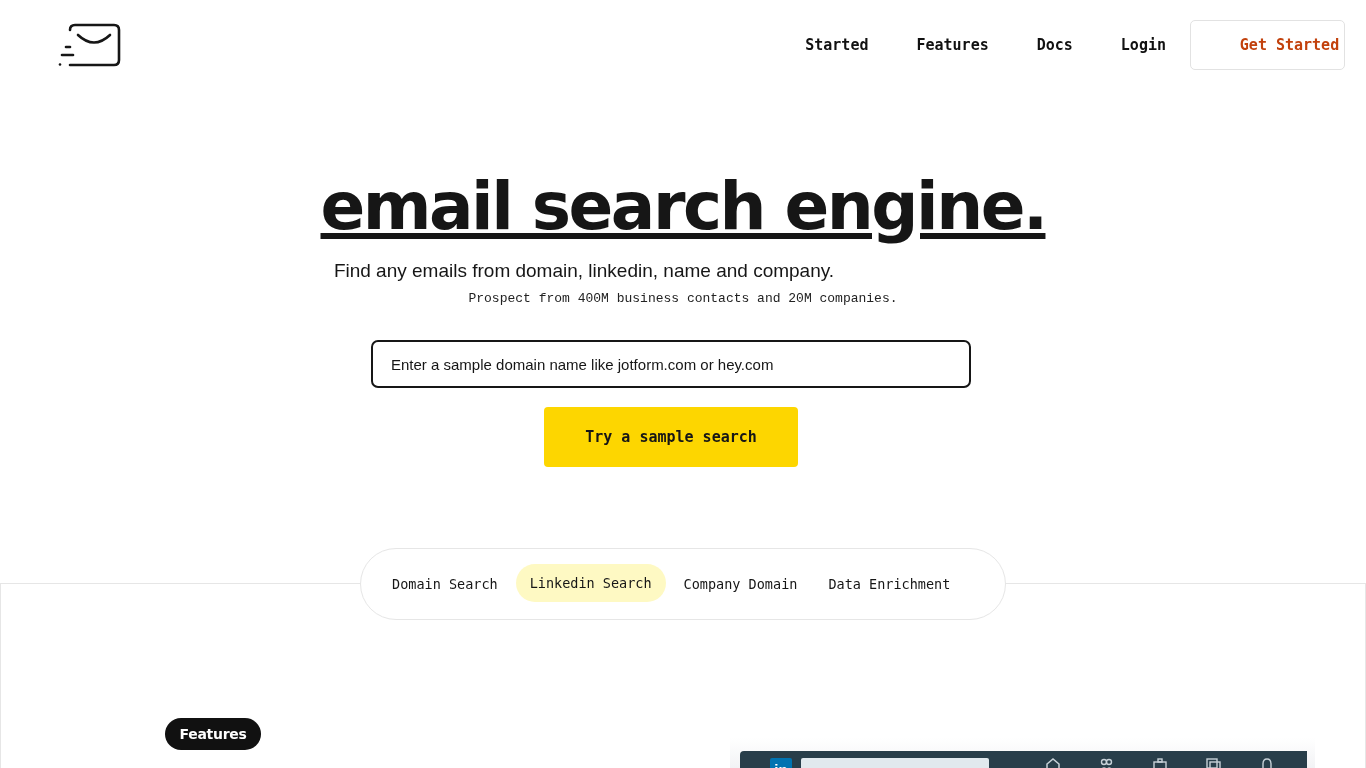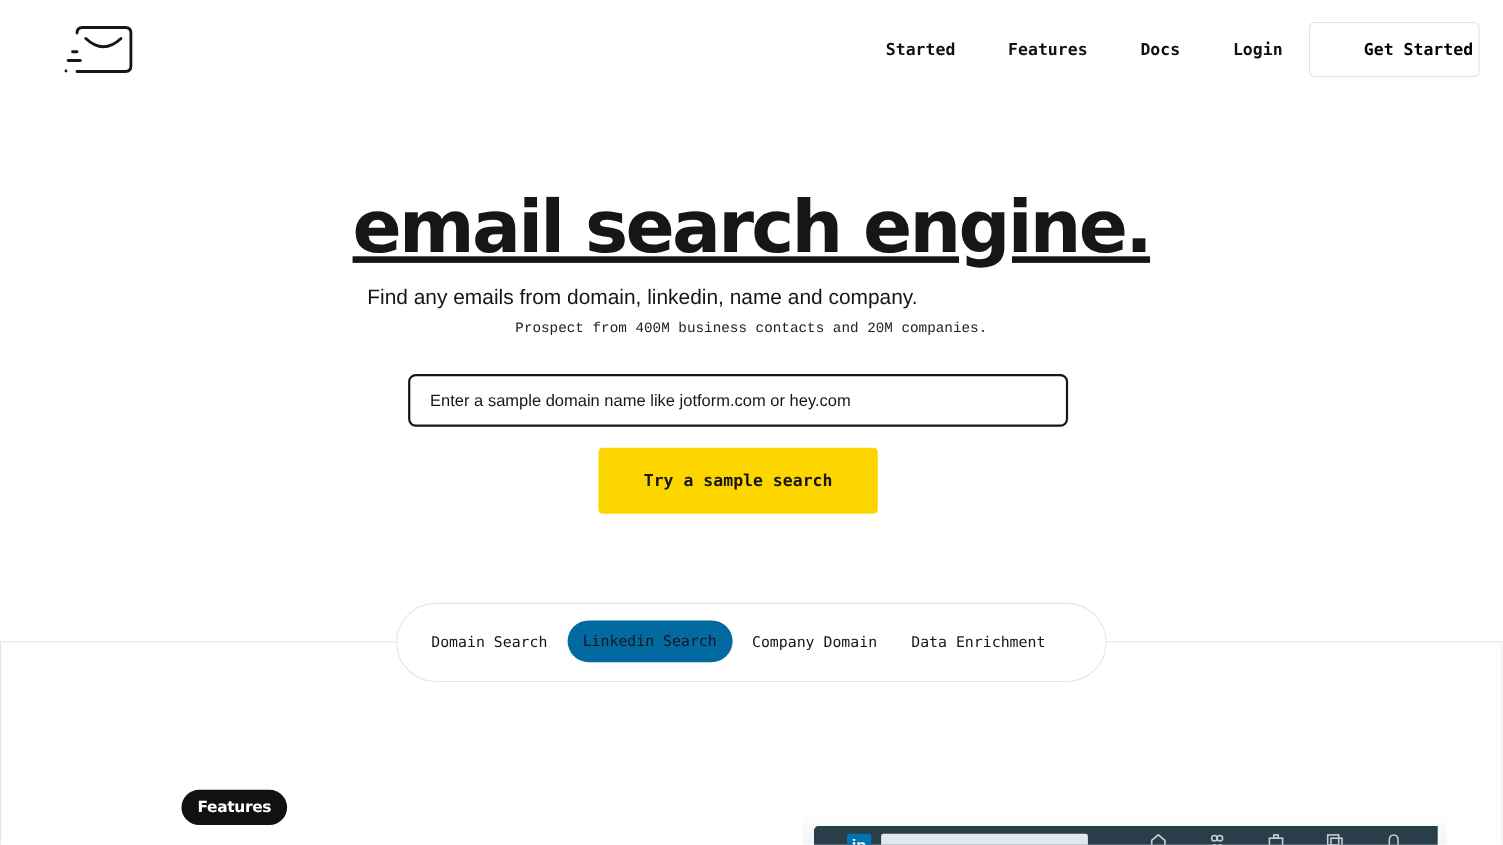--- a/index.html
+++ b/index.html
@@ -13,21 +13,21 @@
     
     .logo { position: absolute; left: 58px; top: 22px; width: 64px; height: 46px; }
     .nav { position: absolute; top: 20px; right: 21px; display: flex; align-items: center; }
     .nav-link {
       font-family: "DejaVu Sans Mono", monospace; font-weight: bold; font-size: 15px;
       color: #111; text-decoration: none; cursor: pointer; margin-right: 48px;
     }
     .nav-link.last { margin-right: 24px; }
     .btn-outline {
       font-family: "DejaVu Sans Mono", monospace; font-weight: bold; font-size: 15px;
-      color: #000000; background: #fff; border: 1px solid #e2e2e2; border-radius: 5px;
+      color: #c2410c; background: #fff; border: 1px solid #e2e2e2; border-radius: 5px;
       width: 155px; height: 50px; display: flex; align-items: center; justify-content: center; cursor: pointer; padding-left: 44px;
     }
 
     
     .hero-title {
       position: absolute; top: 168px; left: 0; width: 1366px; text-align: center;
       font-family: "DejaVu Sans", sans-serif; font-weight: bold; font-size: 66px;
       letter-spacing: -2.5px; color: #161616; text-decoration: underline;
     }
     .hero-sub {
@@ -64,21 +64,21 @@
     .tabs {
       position: absolute; left: 360px; top: 548px; width: 646px; height: 72px;
       border: 1px solid #e6e6e6; border-radius: 36px; background: #fff;
       display: flex; align-items: center; padding-left: 18px;
     }
     .tab {
       font-family: "DejaVu Sans Mono", monospace; font-size: 13.5px; color: #161616;
       height: 38px; border-radius: 19px; padding: 0 13px; display: flex; align-items: center;
       cursor: pointer; white-space: nowrap; margin-right: 5px;
     }
-    .tab.active { background: #0369a1; padding: 12px 14px; margin-top: -2px; }
+    .tab.active { background: #fef9c3; padding: 12px 14px; margin-top: -2px; }
 
     .badge {
       position: absolute; left: 165px; top: 718px; width: 96px; height: 32px;
       background: #111; color: #fff; border-radius: 16px;
       font-family: "DejaVu Sans", sans-serif; font-weight: bold; font-size: 14px; letter-spacing: -0.3px;
       display: flex; align-items: center; justify-content: center;
     }
 
     
     .mockup-shadow {

